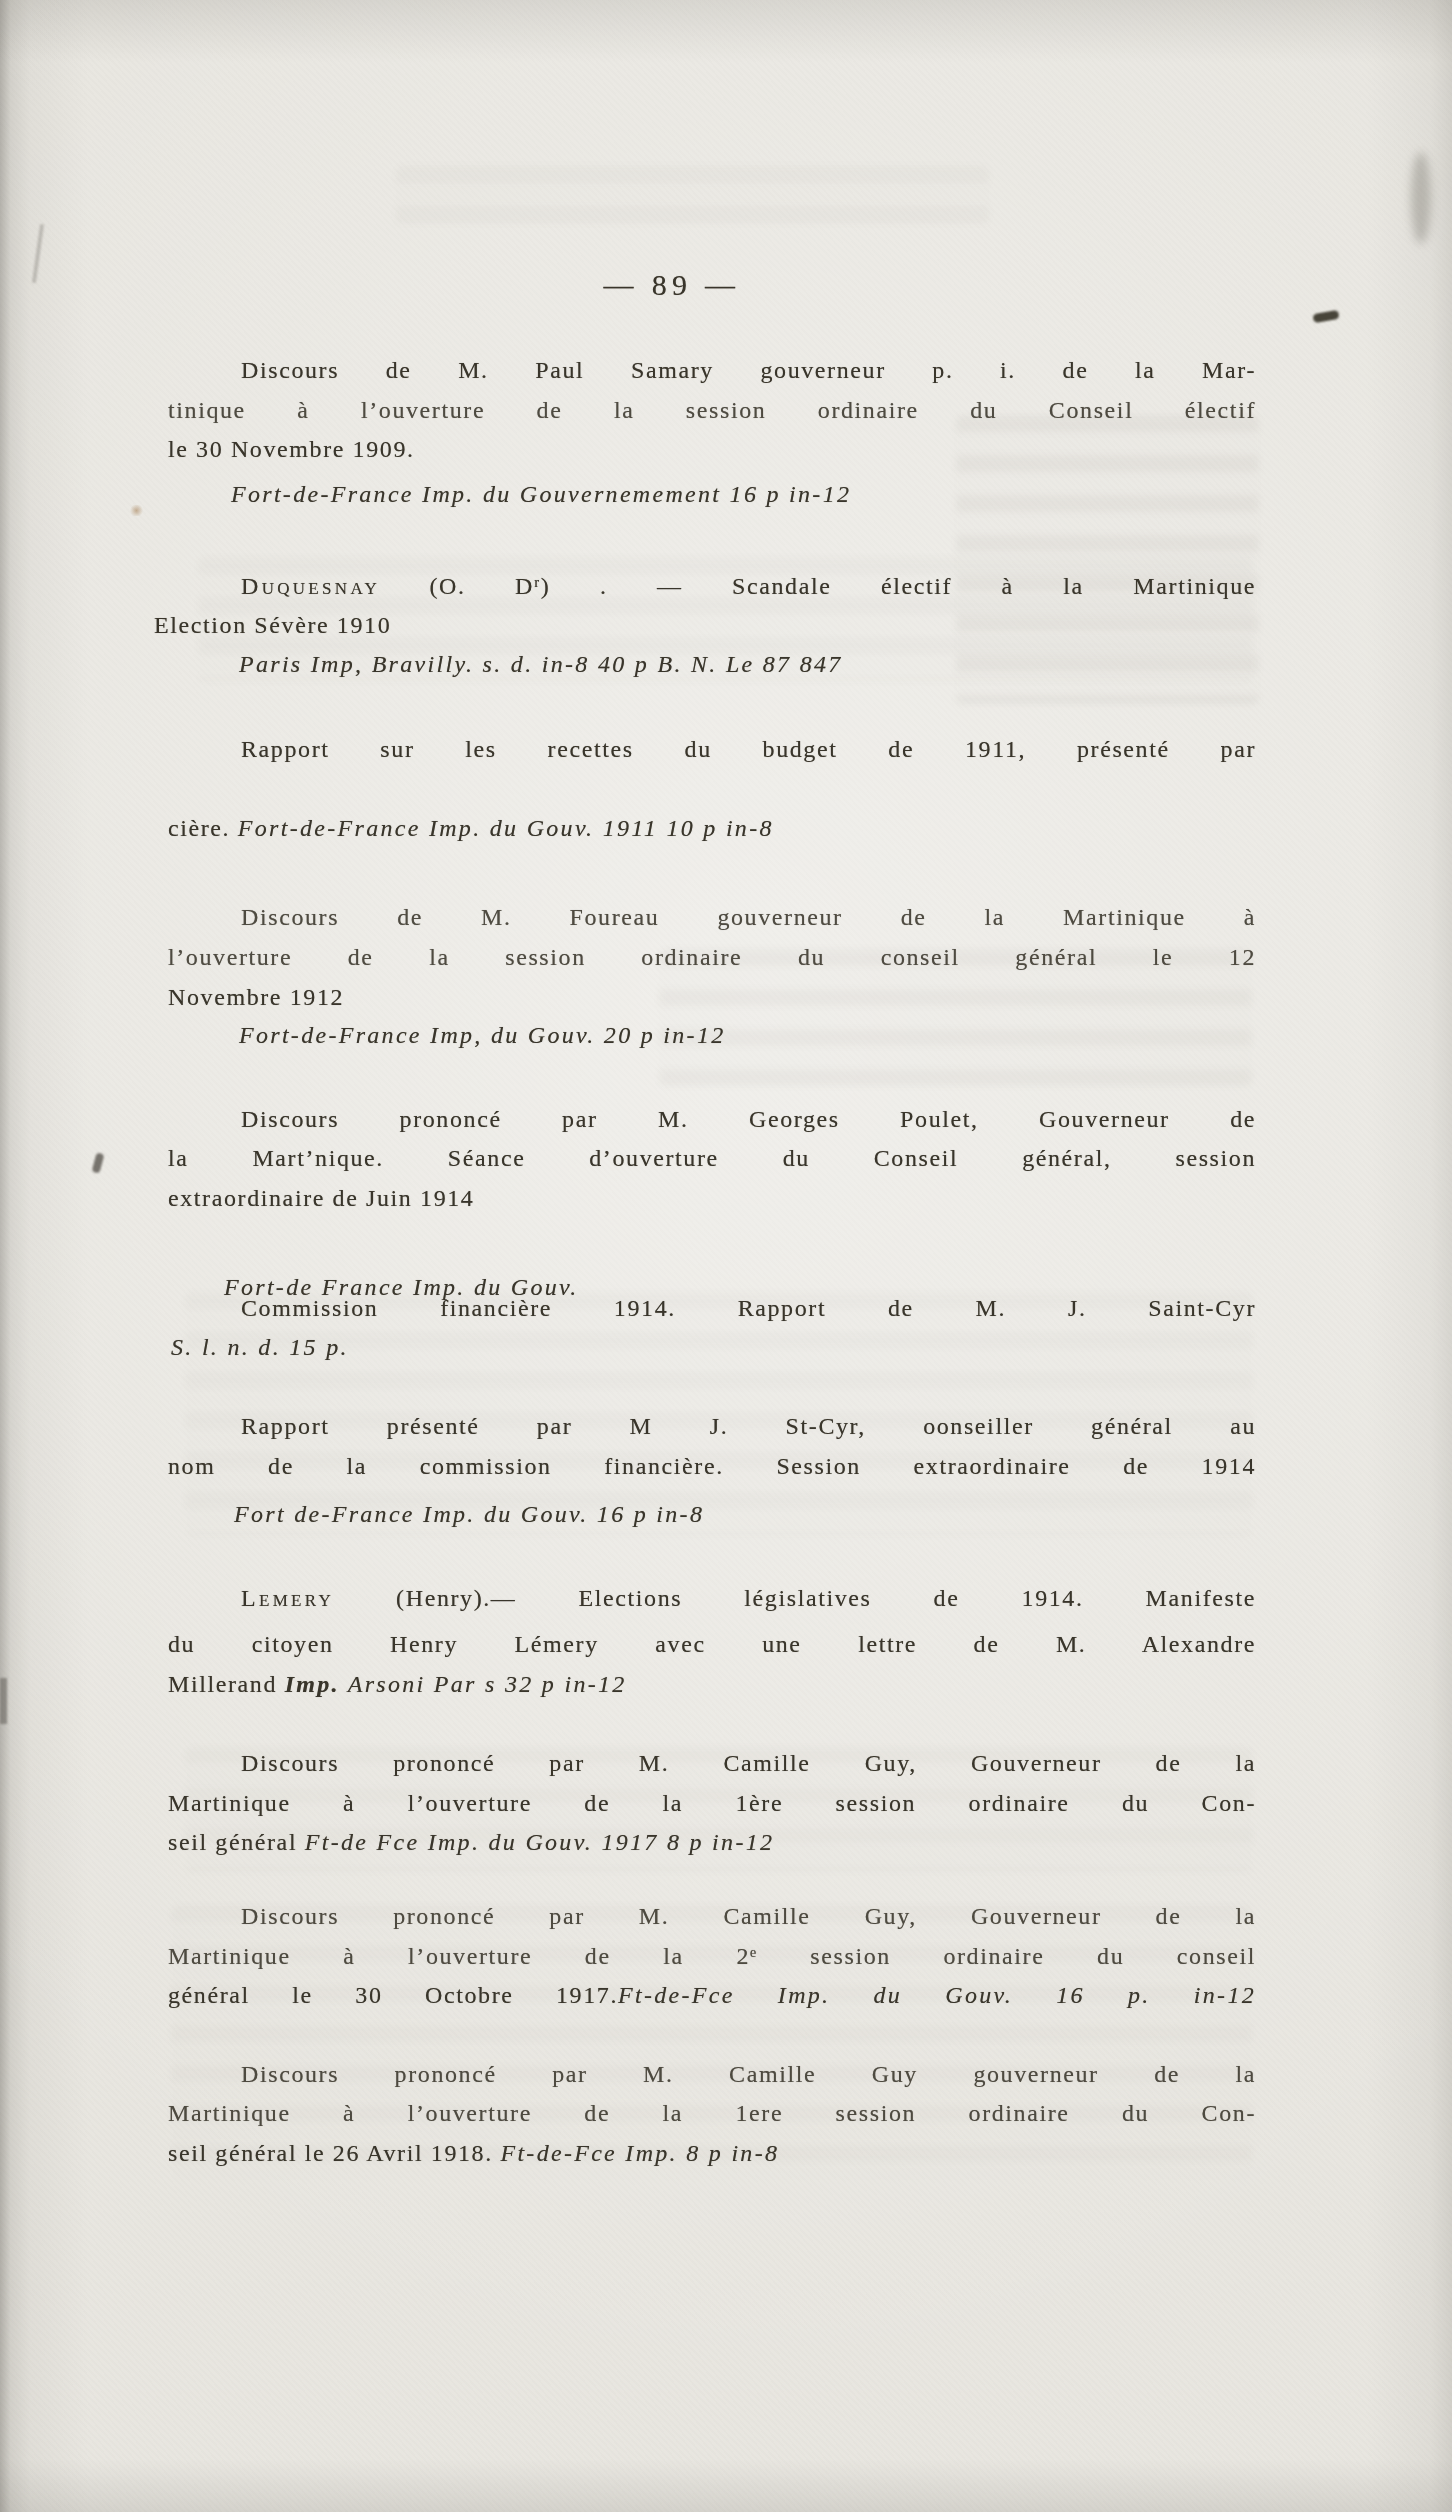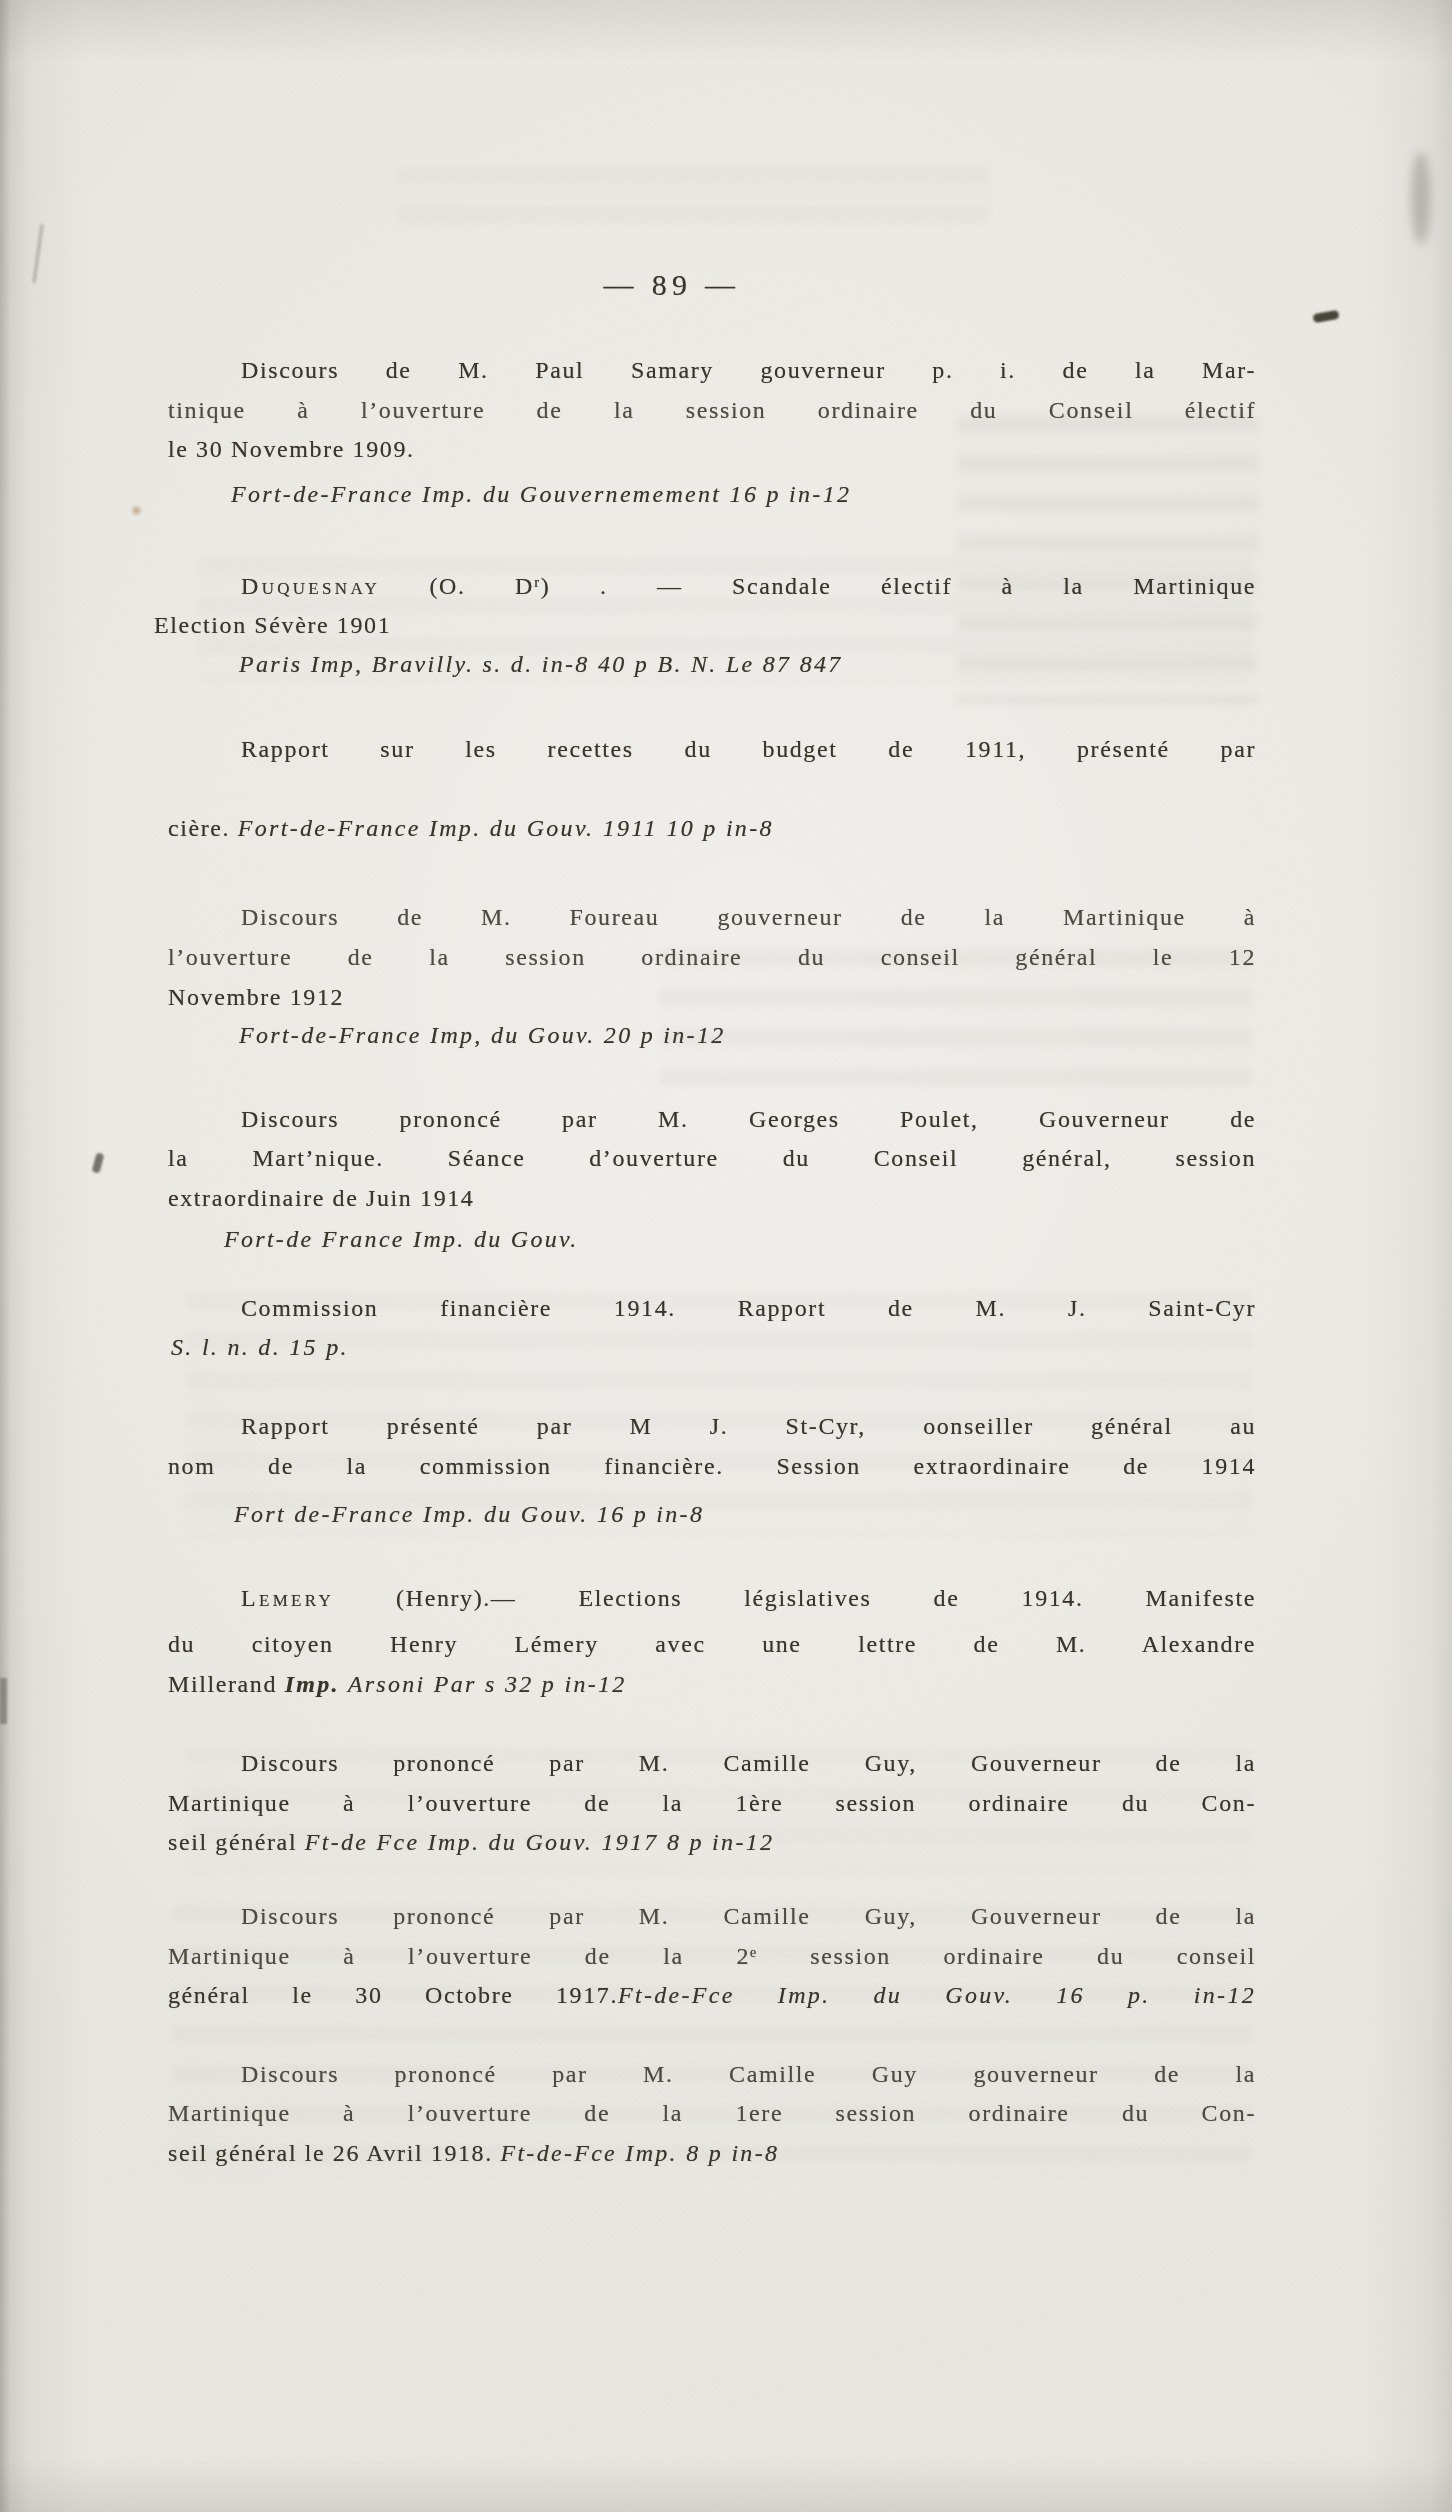--- a/index.html
+++ b/index.html
@@ -71,35 +71,35 @@
     <div class="ln head" style="top:268px;">
       <span>— 89 —</span>
     </div>
 
     <div class="ln j ind" style="top:353px;"><span>Discours de M. Paul Samary gouverneur p. i. de la Mar-</span></div>
     <div class="ln j fade" style="top:393px;"><span>tinique à l’ouverture de la session ordinaire du Conseil électif</span></div>
     <div class="ln l" style="top:432px;"><span>le 30 Novembre 1909.</span></div>
     <div class="ln l it" style="top:477px;left:231px;"><span>Fort-de-France Imp. du Gouvernemement 16 p in-12</span></div>
 
     <div class="ln j ind" style="top:569px;"><span class="sc">Duquesnay</span><span> (O. Dʳ) . — Scandale électif à la Martinique</span></div>
-    <div class="ln l" style="top:608px;left:154px;"><span>Election Sévère 1901</span></div>
+    <div class="ln l" style="top:608px;left:154px;"><span>Election Sévère 1910</span></div>
     <div class="ln l it" style="top:647px;left:239px;"><span>Paris Imp, Bravilly. s. d. in-8 40 p B. N. Le 87 847</span></div>
 
     <div class="ln j ind" style="top:732px;"><span>Rapport sur les recettes du budget de 1911, présenté par</span></div>
     <div class="ln l" style="top:811px;"><span>cière. </span><span class="it">Fort-de-France Imp. du Gouv. 1911 10 p in-8</span></div>
 
     <div class="ln j ind fade" style="top:900px;"><span>Discours de M. Foureau gouverneur de la Martinique à</span></div>
     <div class="ln j fade" style="top:940px;"><span>l’ouverture de la session ordinaire du conseil général le 12</span></div>
     <div class="ln l" style="top:980px;"><span>Novembre 1912</span></div>
     <div class="ln l it" style="top:1018px;left:239px;"><span>Fort-de-France Imp, du Gouv. 20 p in-12</span></div>
 
     <div class="ln j" style="top:1141px;"><span>la Mart’nique. Séance d’ouverture du Conseil général, session</span></div>
     <div class="ln j ind" style="top:1102px;"><span>Discours prononcé par M. Georges Poulet, Gouverneur de</span></div>
     <div class="ln l" style="top:1181px;"><span>extraordinaire de Juin 1914</span></div>
-    <div class="ln l it" style="top:1222px;left:224px;"><span>Fort-de France Imp. du Gouv.</span></div>
+    <div class="ln l it" style="top:1270px;left:224px;"><span>Fort-de France Imp. du Gouv.</span></div>
 
     <div class="ln j ind" style="top:1291px;"><span>Commission financière 1914. Rapport de M. J. Saint-Cyr</span></div>
     <div class="ln l it" style="top:1330px;left:171px;"><span>S. l. n. d. 15 p.</span></div>
 
     <div class="ln j ind" style="top:1409px;"><span>Rapport présenté par M J. St-Cyr, oonseiller général au</span></div>
     <div class="ln j" style="top:1449px;"><span>nom de la commission financière. Session extraordinaire de 1914</span></div>
     <div class="ln l it" style="top:1497px;left:234px;"><span>Fort de-France Imp. du Gouv. 16 p in-8</span></div>
 
     <div class="ln j ind" style="top:1581px;"><span class="sc">Lemery</span><span> (Henry).— Elections législatives de 1914. Manifeste</span></div>
     <div class="ln j" style="top:1627px;"><span>du citoyen Henry Lémery avec une lettre de M. Alexandre</span></div>

